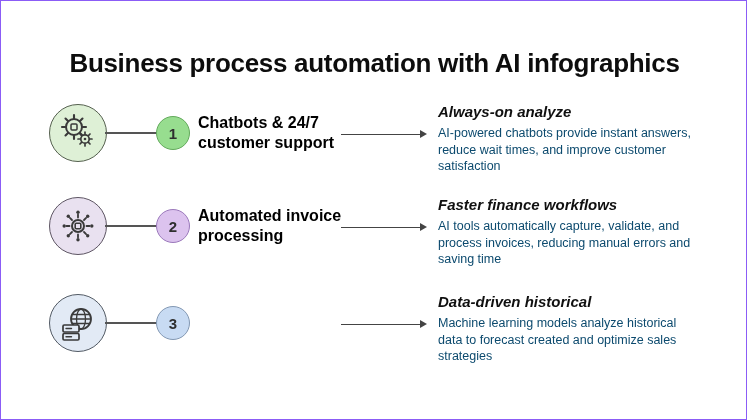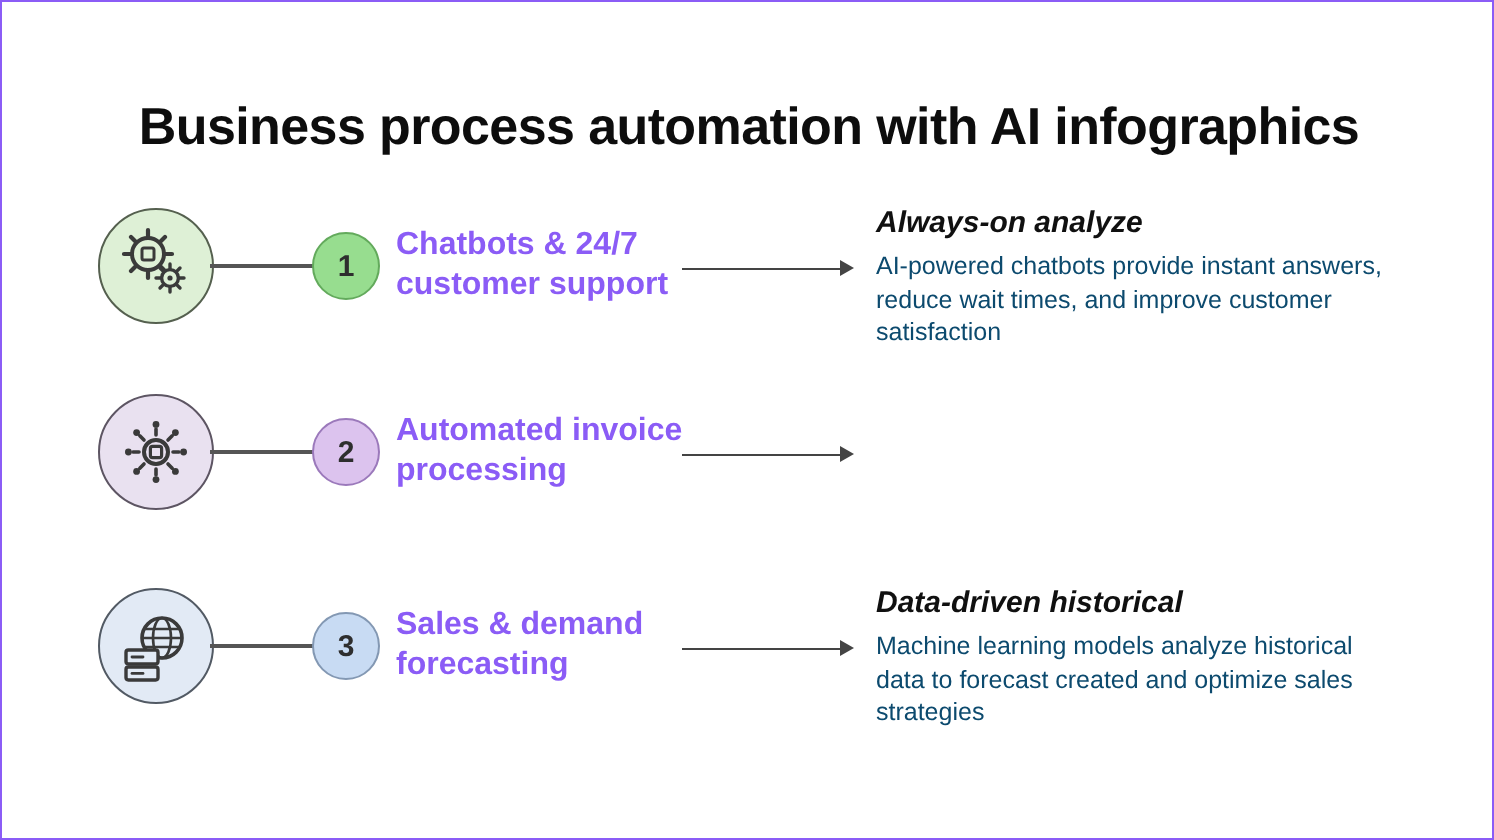--- a/index.html
+++ b/index.html
@@ -25,21 +25,21 @@
   }
   .badge{
     position:absolute;left:155px;top:28px;width:34px;height:34px;border-radius:50%;
     background:var(--badge-fill,#ccc);border:1.6px solid var(--badge-border,#888);
     box-sizing:border-box;display:flex;align-items:center;justify-content:center;
     font-size:15px;font-weight:bold;color:#2e2e2e;
   }
   .row-title{
     position:absolute;left:197px;top:0;height:90px;width:158px;
     display:flex;align-items:center;
-    font-size:16px;font-weight:bold;line-height:1.25;color:#8b5cf6;
+    font-size:16px;font-weight:bold;line-height:1.25;color:#000000;
   }
   .arrow{position:absolute;left:340px;top:45.5px;width:86px;height:0;}
   .arrow .shaft{position:absolute;left:0;top:0;width:80px;height:1.2px;background:#444;}
   .arrow .head{
     position:absolute;left:79px;top:-3.4px;width:0;height:0;
     border-left:7px solid #444;border-top:4px solid transparent;border-bottom:4px solid transparent;
   }
   .detail{position:absolute;left:437px;top:15px;width:270px;}
   .detail-heading{
     font-size:15px;font-weight:bold;font-style:italic;color:#101010;margin:0 0 5px 0;
@@ -112,39 +112,42 @@
         </svg>
       </span>
     </div>
     <div class="connector"></div>
     <div class="badge">2</div>
     <div class="row-title">Automated invoice processing</div>
     <div class="arrow">
       <div class="shaft"></div>
         <div class="head"></div>
     </div>
+    <div class="detail">
+      <p class="detail-heading">Faster finance workflows</p>
+      <p class="detail-body">AI tools automatically capture, validate, and process invoices, reducing manual errors and saving time</p>
+    </div>
   </div>
 
   <div class="row row-3" style="--circle-fill: #e2eaf5; --circle-border: #525a64; --badge-fill: #c8dbf3; --badge-border: #8398b3;">
     <div class="big-circle">
       <span>
         <svg width="40" height="40" viewBox="0 0 40 40" fill="none" stroke="#3a3a3a">
           <circle cx="23" cy="16" r="10" stroke-width="1.8"></circle>
           <ellipse cx="23" cy="16" rx="4.5" ry="10" stroke-width="1.3"></ellipse>
           <path d="M14.2 11.5 L31.8 11.5 M13 16 L33 16 M14.2 20.5 L31.8 20.5" stroke-width="1.3"></path>
           <rect x="5" y="22" width="16" height="7" rx="1.2" stroke-width="1.7" fill="var(--circle-fill,#e2eaf5)"></rect>
           <path d="M8 25.5 L13.5 25.5" stroke-width="1.4" stroke-linecap="round"></path>
           <rect x="5" y="30.5" width="16" height="6.5" rx="1.2" stroke-width="1.7" fill="var(--circle-fill,#e2eaf5)"></rect>
           <path d="M8 33.7 L13.5 33.7" stroke-width="1.4" stroke-linecap="round"></path>
         </svg>
       </span>
     </div>
     <div class="connector"></div>
     <div class="badge">3</div>
-    <div class="row-title">Sales &amp; demand forecasting</div>
     <div class="arrow">
       <div class="shaft"></div>
         <div class="head"></div>
     </div>
     <div class="detail">
       <p class="detail-heading">Data-driven historical</p>
       <p class="detail-body">Machine learning models analyze historical data to forecast created and optimize sales strategies</p>
     </div>
   </div>
 

